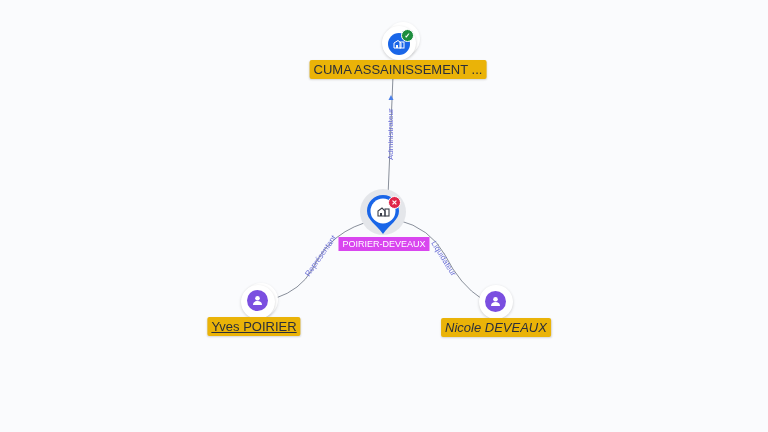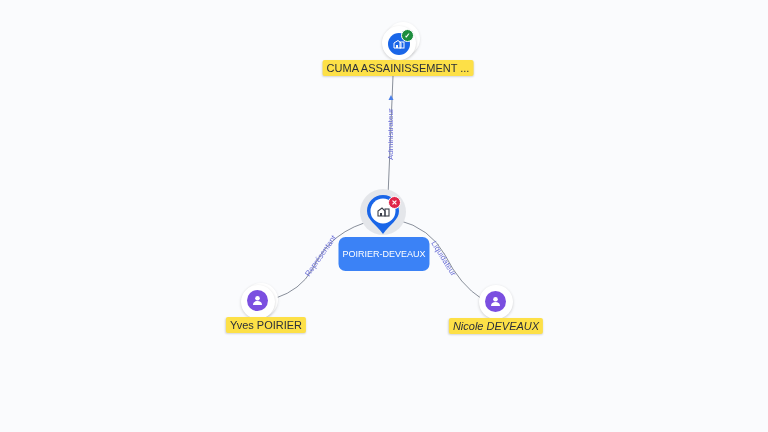--- a/index.html
+++ b/index.html
@@ -17,28 +17,28 @@
       background: #ffffff;
       box-shadow: 0 1px 3px rgba(0,0,0,0.18);
     }
     .halo.stack2 { background: #fff; box-shadow: 0 1px 3px rgba(0,0,0,0.12); }
     .circle {
       position: absolute; border-radius: 50%;
       display: flex; align-items: center; justify-content: center;
     }
     .label {
       position: absolute; white-space: nowrap;
-      font-size: 11px; color: #2b2f3a;
-      background: #fde047; padding: 2px 4px; border-radius: 2px;
+      font-size: 13px; color: #2b2f3a;
+      background: #eab308; padding: 2px 4px; border-radius: 2px;
       box-shadow: 0 1px 2px rgba(0,0,0,0.15);
       transform: translateX(-50%);
     }
     .label.main {
-      background: #3b82f6; color: #ffffff; font-size: 9px;
-      padding: 12px 4px; border-radius: 7px; box-shadow: none;
+      background: #d946ef; color: #ffffff; font-size: 9px;
+      padding: 2px 4px; border-radius: 0; box-shadow: none;
     }
     .badge {
       position: absolute; width: 11px; height: 11px; border-radius: 50%;
       display: flex; align-items: center; justify-content: center;
       color: #fff; font-size: 7px; font-weight: bold; line-height: 1;
       border: 1px solid #fff;
     }
   </style>
 </head>
 <body>
@@ -87,21 +87,21 @@
 
 <div class="node">
   <div class="halo stack2" style="left:244px;top:283px;width:34px;height:34px;"></div>
   <div class="halo" style="left:241px;top:285px;width:34px;height:34px;"></div>
   <div class="circle" style="left:247px;top:290px;width:21px;height:21px;background:#7b4fe0;">
     <svg width="11" height="11" viewBox="0 0 11 11">
       <circle cx="5.5" cy="3.3" r="2.3" fill="#fff"></circle>
       <path d="M1 10 C1 7 3 6 5.5 6 C8 6 10 7 10 10 Z" fill="#fff"></path>
     </svg>
   </div>
-  <div class="label" style="left:266px;top:317px;">Yves POIRIER</div>
+  <div class="label" style="left:254px;top:317px;text-decoration:underline;">Yves POIRIER</div>
 </div>
 
 <div class="node">
   <div class="halo" style="left:479px;top:285px;width:34px;height:34px;"></div>
   <div class="circle" style="left:485px;top:291px;width:21px;height:21px;background:#7b4fe0;">
     <svg width="11" height="11" viewBox="0 0 11 11">
       <circle cx="5.5" cy="3.3" r="2.3" fill="#fff"></circle>
       <path d="M1 10 C1 7 3 6 5.5 6 C8 6 10 7 10 10 Z" fill="#fff"></path>
     </svg>
   </div>

